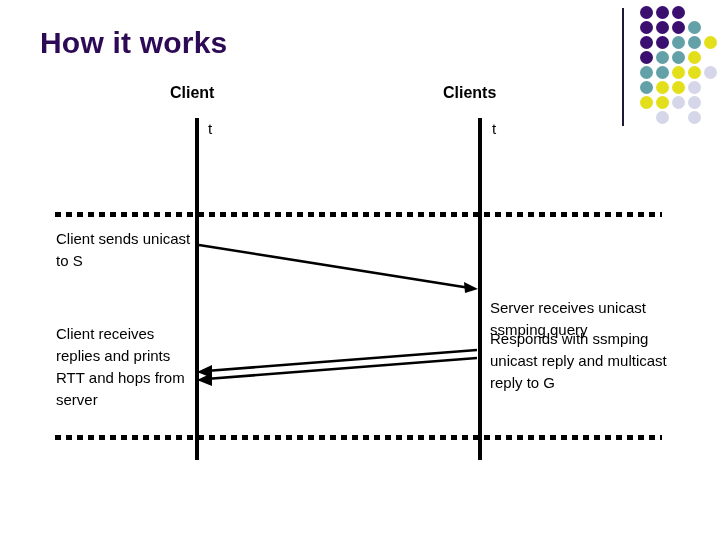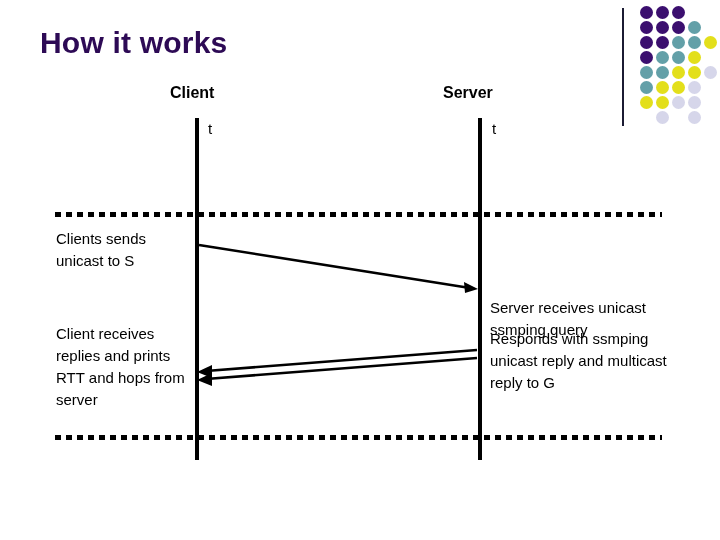--- a/index.html
+++ b/index.html
@@ -169,21 +169,21 @@
       <div class="dot" style="left: 48px; top: 75px; background: rgb(214, 214, 234);"></div>
       <div class="dot" style="left: 0px; top: 90px; background: rgb(227, 223, 27);"></div>
       <div class="dot" style="left: 16px; top: 90px; background: rgb(227, 223, 27);"></div>
       <div class="dot" style="left: 32px; top: 90px; background: rgb(214, 214, 234);"></div>
       <div class="dot" style="left: 48px; top: 90px; background: rgb(214, 214, 234);"></div>
       <div class="dot" style="left: 16px; top: 105px; background: rgb(214, 214, 234);"></div>
       <div class="dot" style="left: 48px; top: 105px; background: rgb(214, 214, 234);"></div>
     </div>
 
   <div class="col-heading" id="heading-client">Client</div>
-  <div class="col-heading" id="heading-server">Server</div>
+  <div class="col-heading" id="heading-server">Clients</div>
 
   <div class="lifeline" id="lifeline-client"></div>
   <div class="lifeline-arrowhead" id="arrowhead-client"></div>
   <div class="lifeline" id="lifeline-server"></div>
   <div class="lifeline-arrowhead" id="arrowhead-server"></div>
 
   <div class="t-label" id="t-client">t</div>
   <div class="t-label" id="t-server">t</div>
 
   <div class="dashed-sep" id="dashed-sep-1"></div>
@@ -200,18 +200,18 @@
       <line x1="477" y1="350" x2="206" y2="371" stroke="#000000" stroke-width="2.6"></line>
       <polygon points="197,372 212,365 212,378" fill="#000000"></polygon>
     </g>
 
     <g>
       <line x1="477" y1="358" x2="206" y2="379" stroke="#000000" stroke-width="2.6"></line>
       <polygon points="197,380 212,373 212,386" fill="#000000"></polygon>
     </g>
   </svg>
 
-  <div class="note" id="note-clients-sends">Clients sends unicast to S</div>
+  <div class="note" id="note-clients-sends">Client sends unicast to S</div>
   <div class="note" id="note-client-receives">Client receives replies and prints RTT and hops from server</div>
   <div class="note" id="note-server-recv">Server receives unicast  ssmping query</div>
   <div class="note" id="note-server-responds">Responds with ssmping unicast reply and multicast reply to G</div>
 
 </div>
 
 </body></html>

